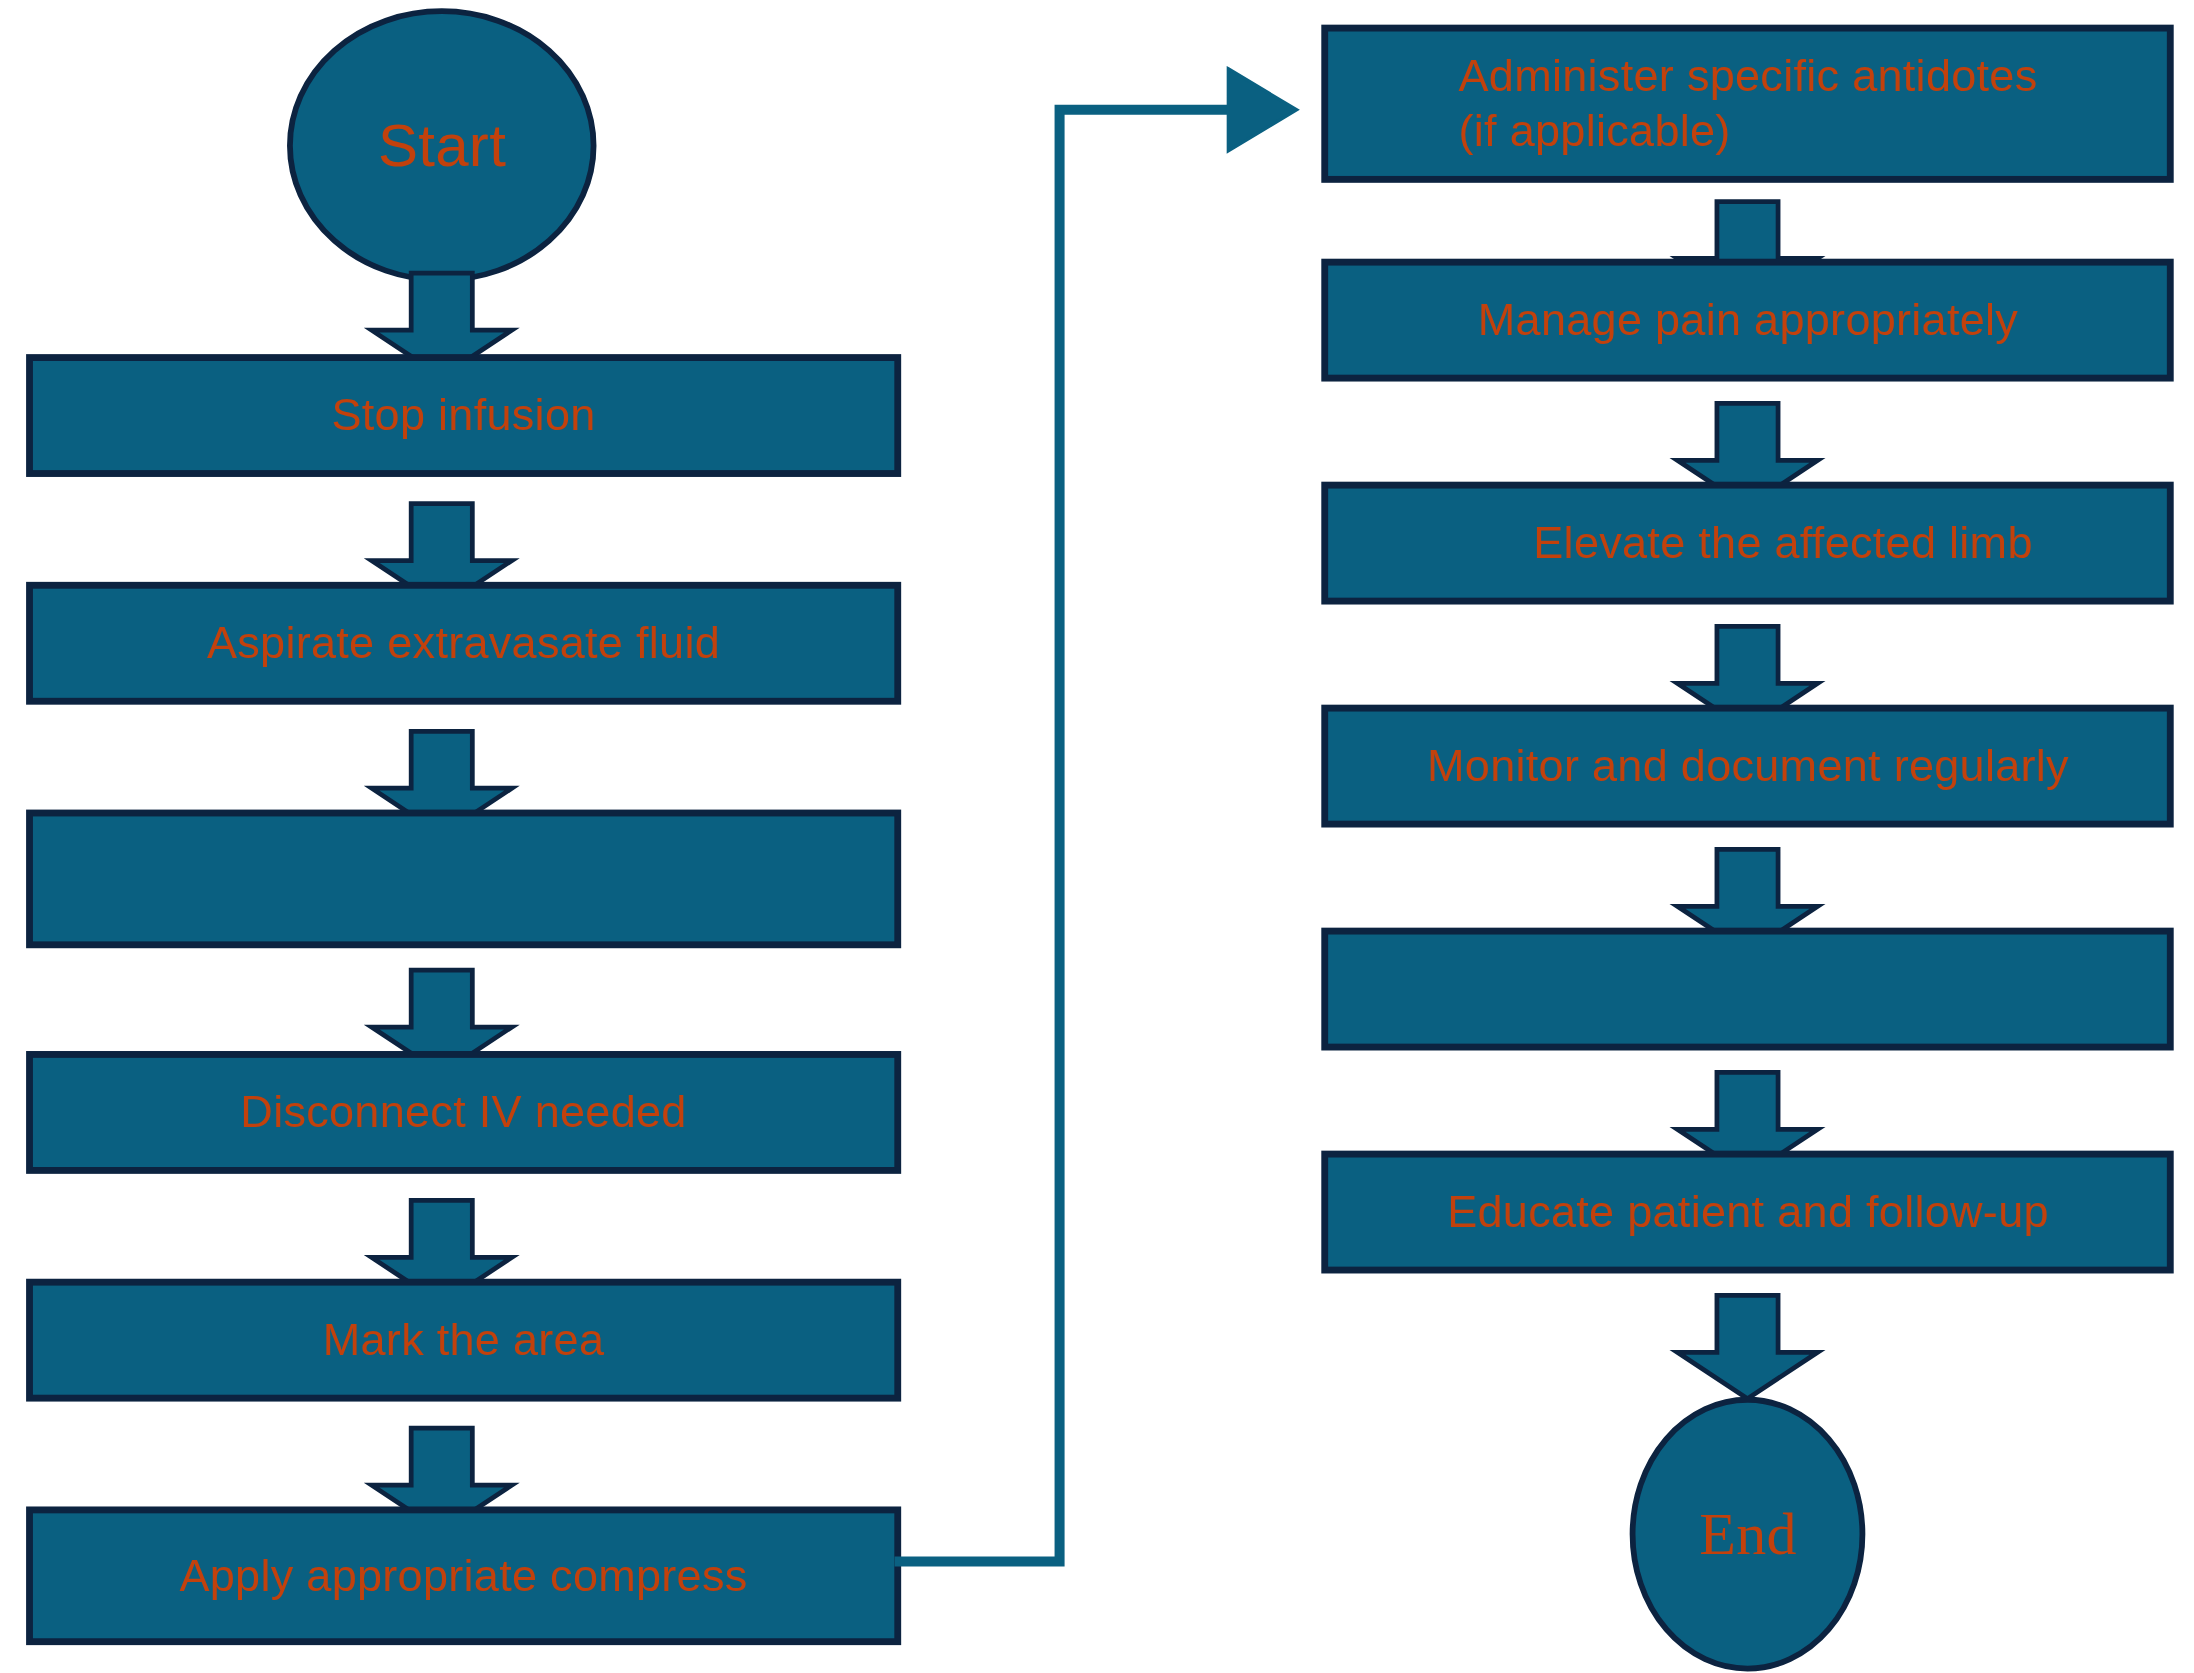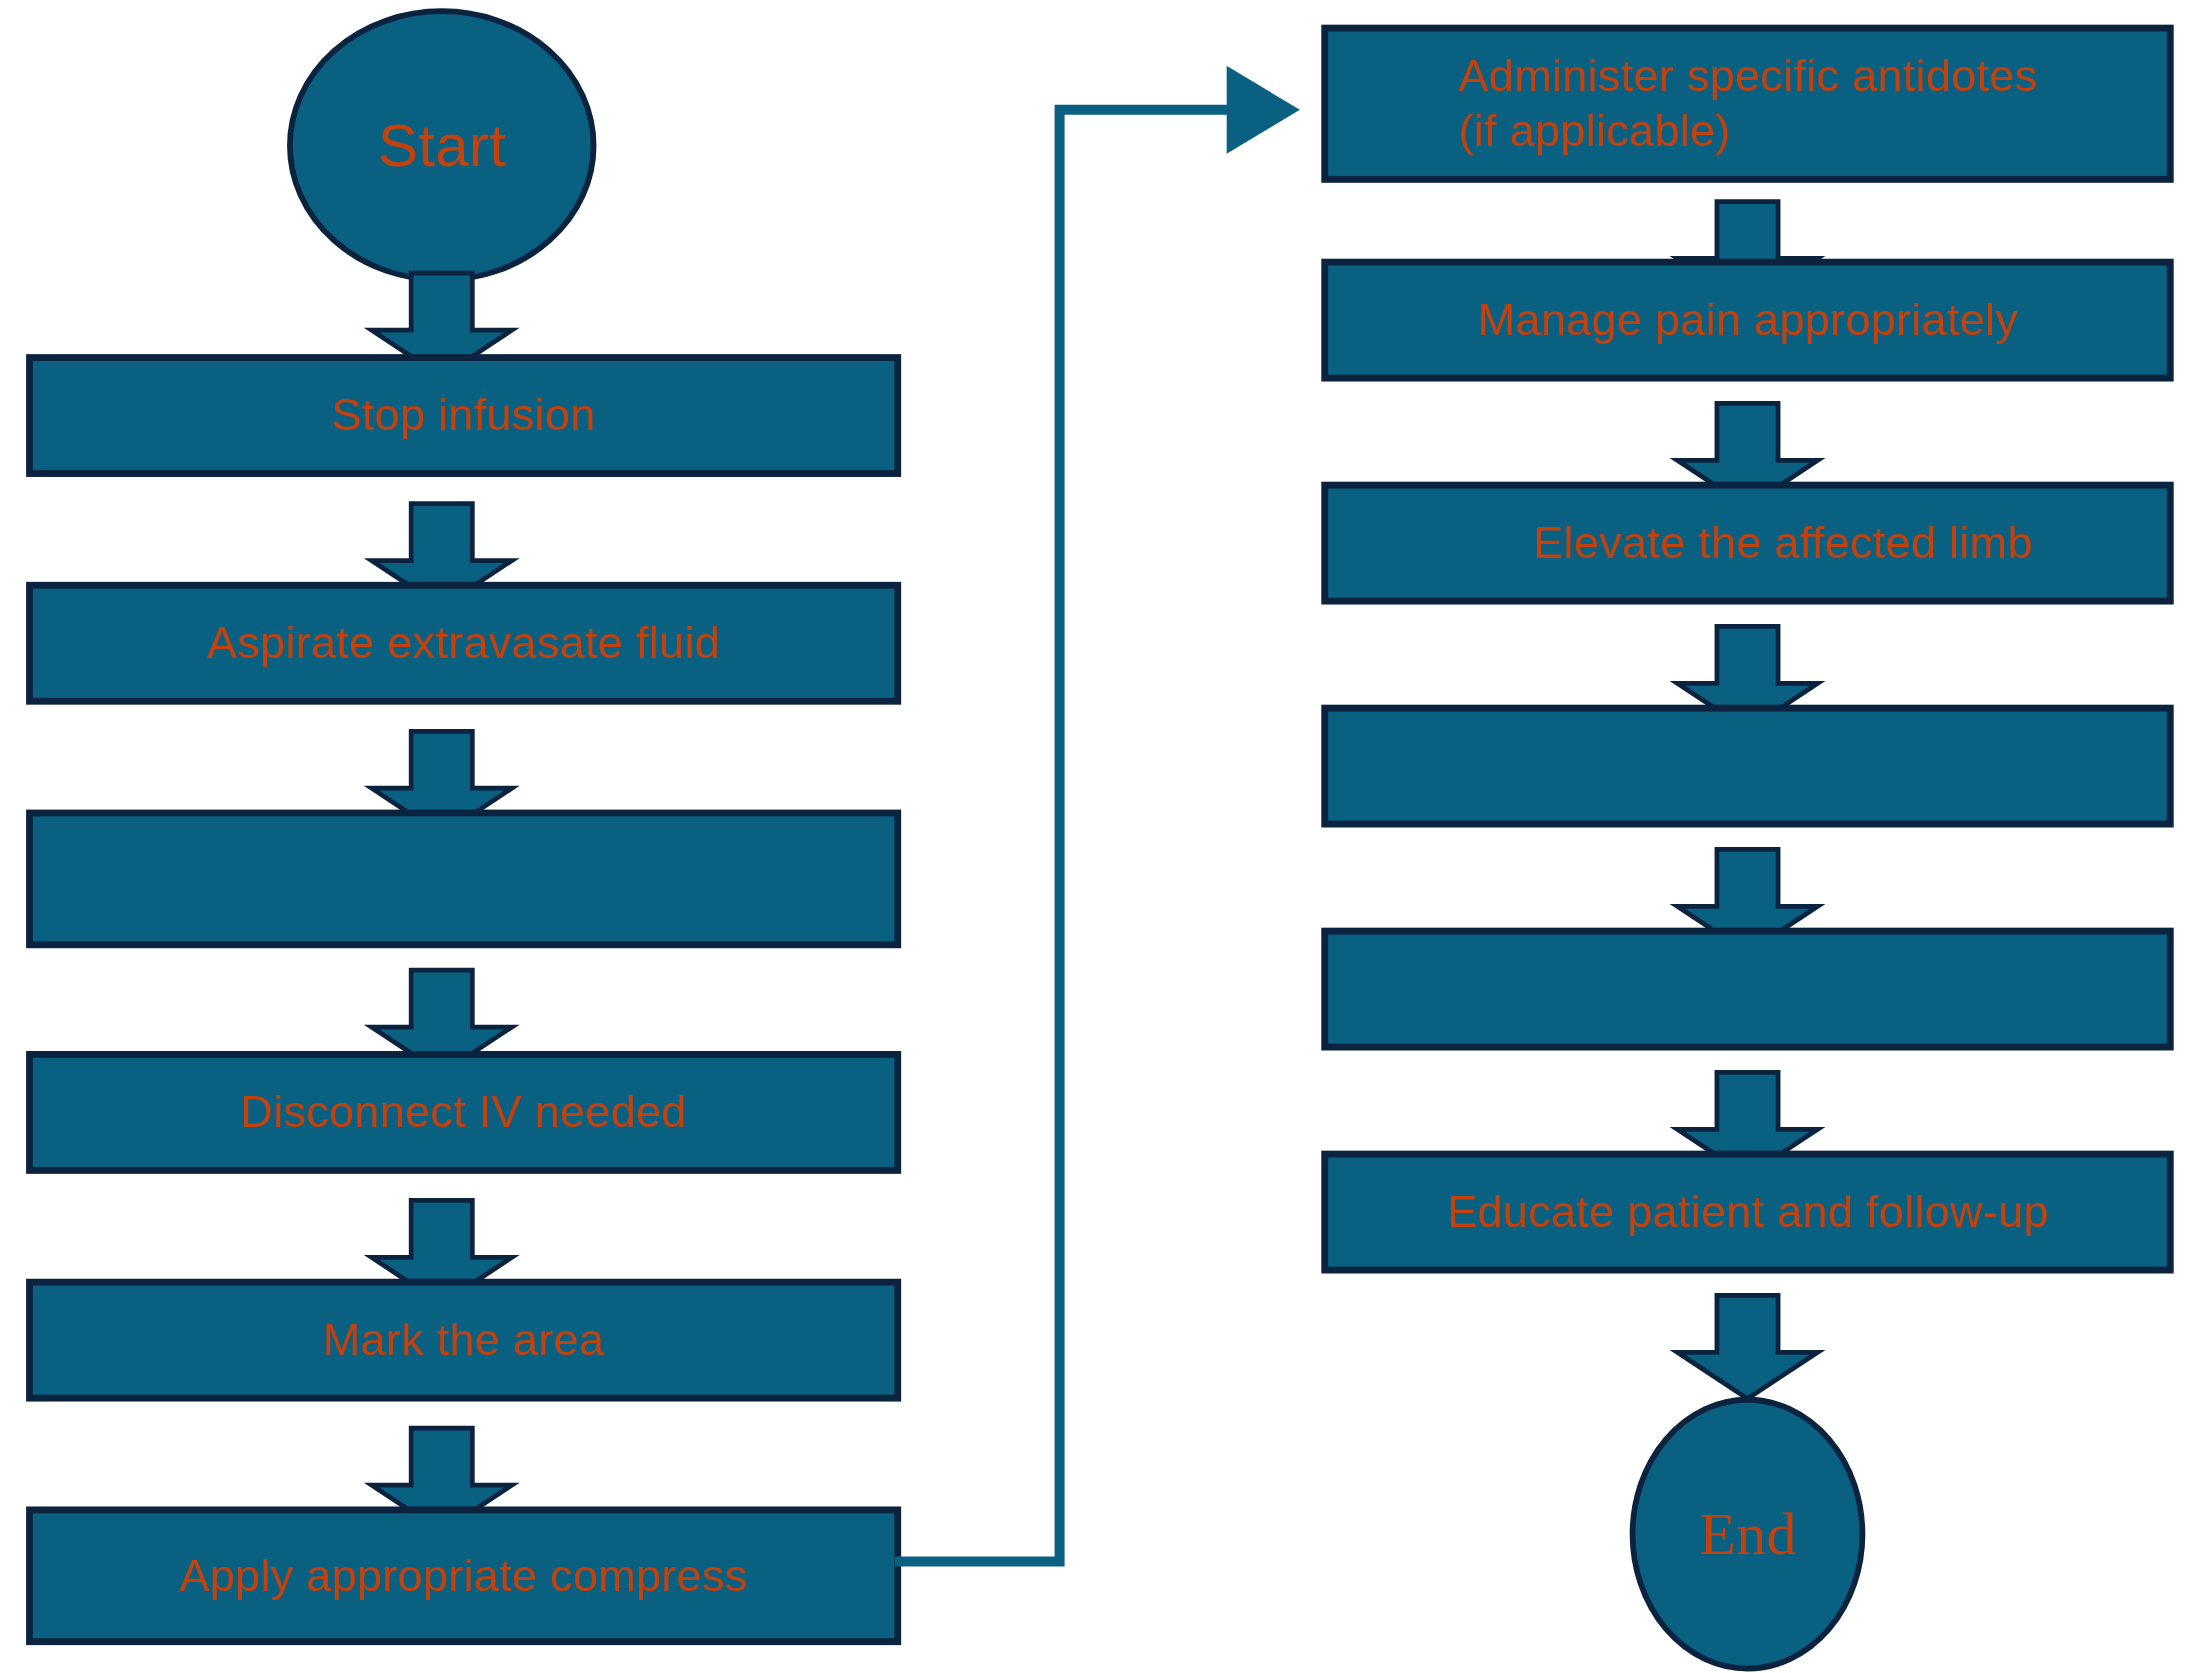--- a/index.html
+++ b/index.html
@@ -94,20 +94,21 @@
 
   <div class="node-label" style="left:29.5px;top:1510px;width:868px;height:132px;">Apply appropriate compress</div>
 
   <div class="node-label" style="left:1325px;top:28px;width:846px;height:151px;">Administer specific antidotes
 (if applicable)</div>
 
   <div class="node-label" style="left:1325px;top:262px;width:846px;height:116px;">Manage pain appropriately</div>
 
   <div class="node-label" style="left:1360px;top:485px;width:846px;height:116px;">Elevate the affected limb</div>
 
+  <div class="node-label" style="left:1325px;top:708px;width:846px;height:116px;">Monitor and document regularly</div>
 
 
   <div class="node-label" style="left:1325px;top:1154px;width:846px;height:116px;">Educate patient and follow-up</div>
 
   <div class="node-label term-label" style="left:1633px;top:1400px;width:230px;height:269px;font-family:Liberation Serif, serif;">End</div>
 
 </div>
 
 
 </body></html>

